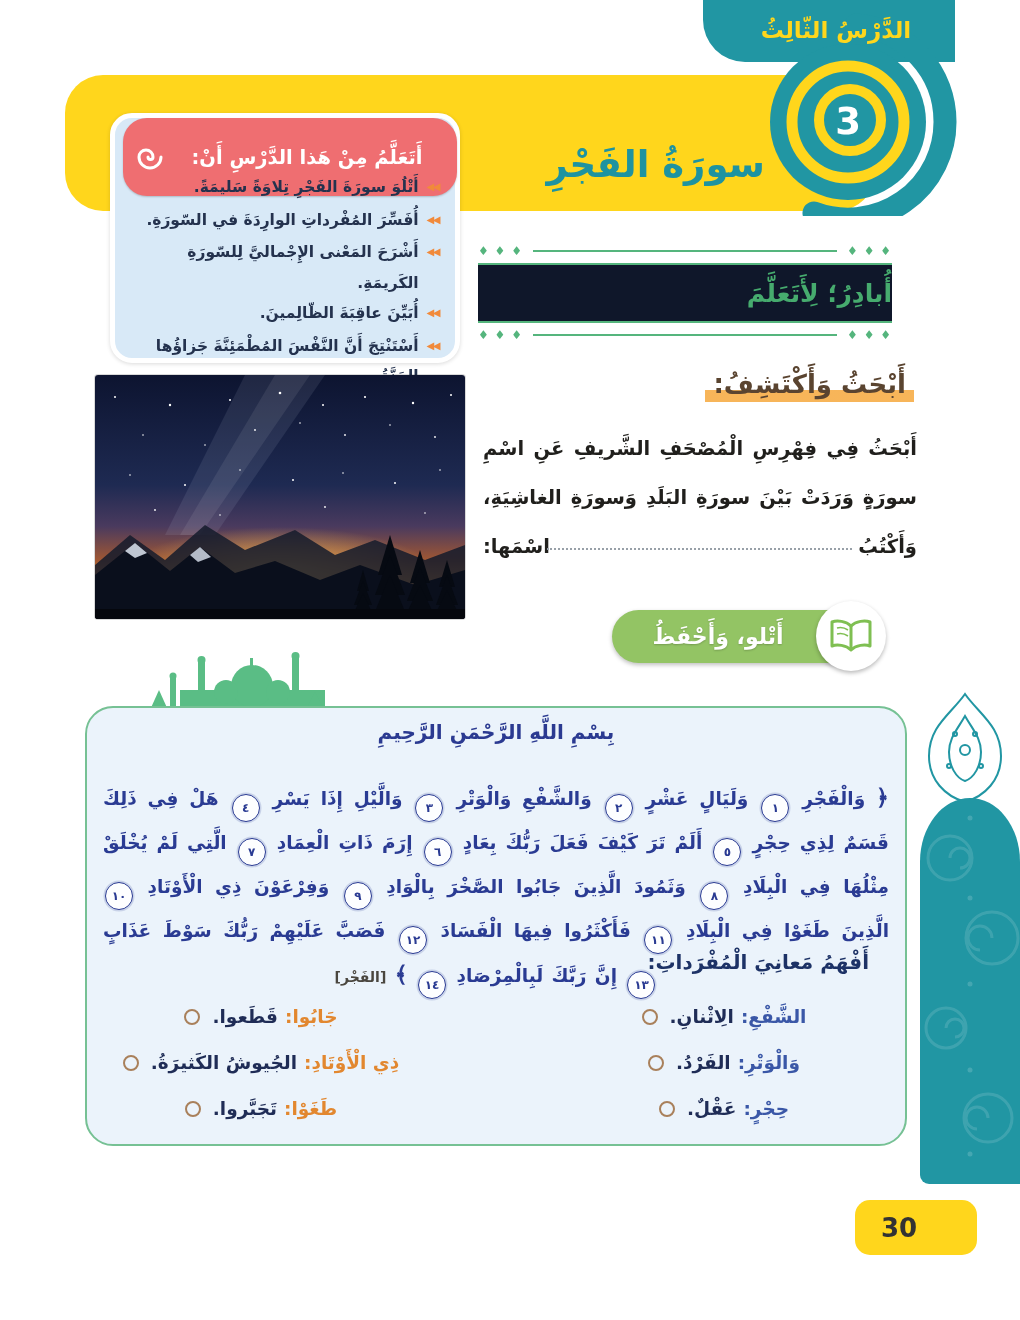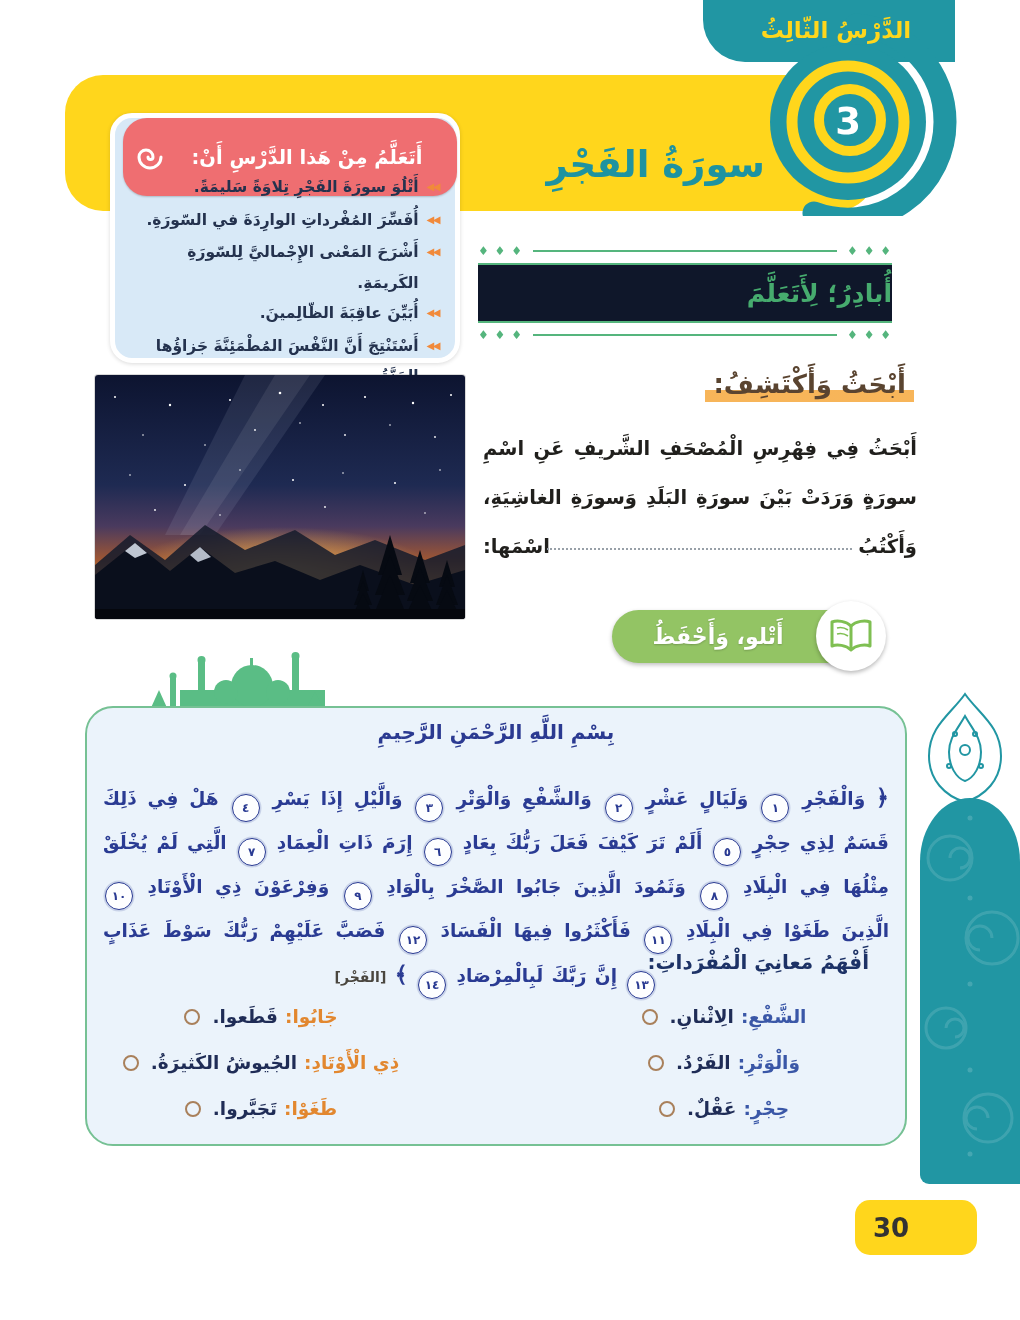--- a/index.html
+++ b/index.html
@@ -87,21 +87,21 @@
   .vdef{color:#1F2C56;}
   .vcircle{width:12px;height:12px;border:2.5px solid #A9805B;border-radius:50%;flex:none;margin-right:5px;}
 
   
   .side-orn{left:913px;top:688px;width:106px;height:116px;}
   .side-strip{left:920px;top:798px;width:100px;height:386px;background:#2196A3;
               border-radius:55px 55px 0 10px / 70px 70px 0 10px;overflow:hidden;}
 
   
   .page-num{left:855px;top:1200px;width:122px;height:55px;background:#FFD61C;border-radius:15px;
-            display:flex;align-items:center;padding-left:18px;font-size:26px;font-weight:600;
+            display:flex;align-items:center;padding-left:26px;font-size:26px;font-weight:600;
             color:#333;direction:ltr;box-sizing:border-box;}
 </style>
 </head>
 <body>
 
 <div class="page">
 
   <div class="abs yellow-banner"></div>
 
   <svg class="abs corner-svg" viewBox="0 0 380 216">

